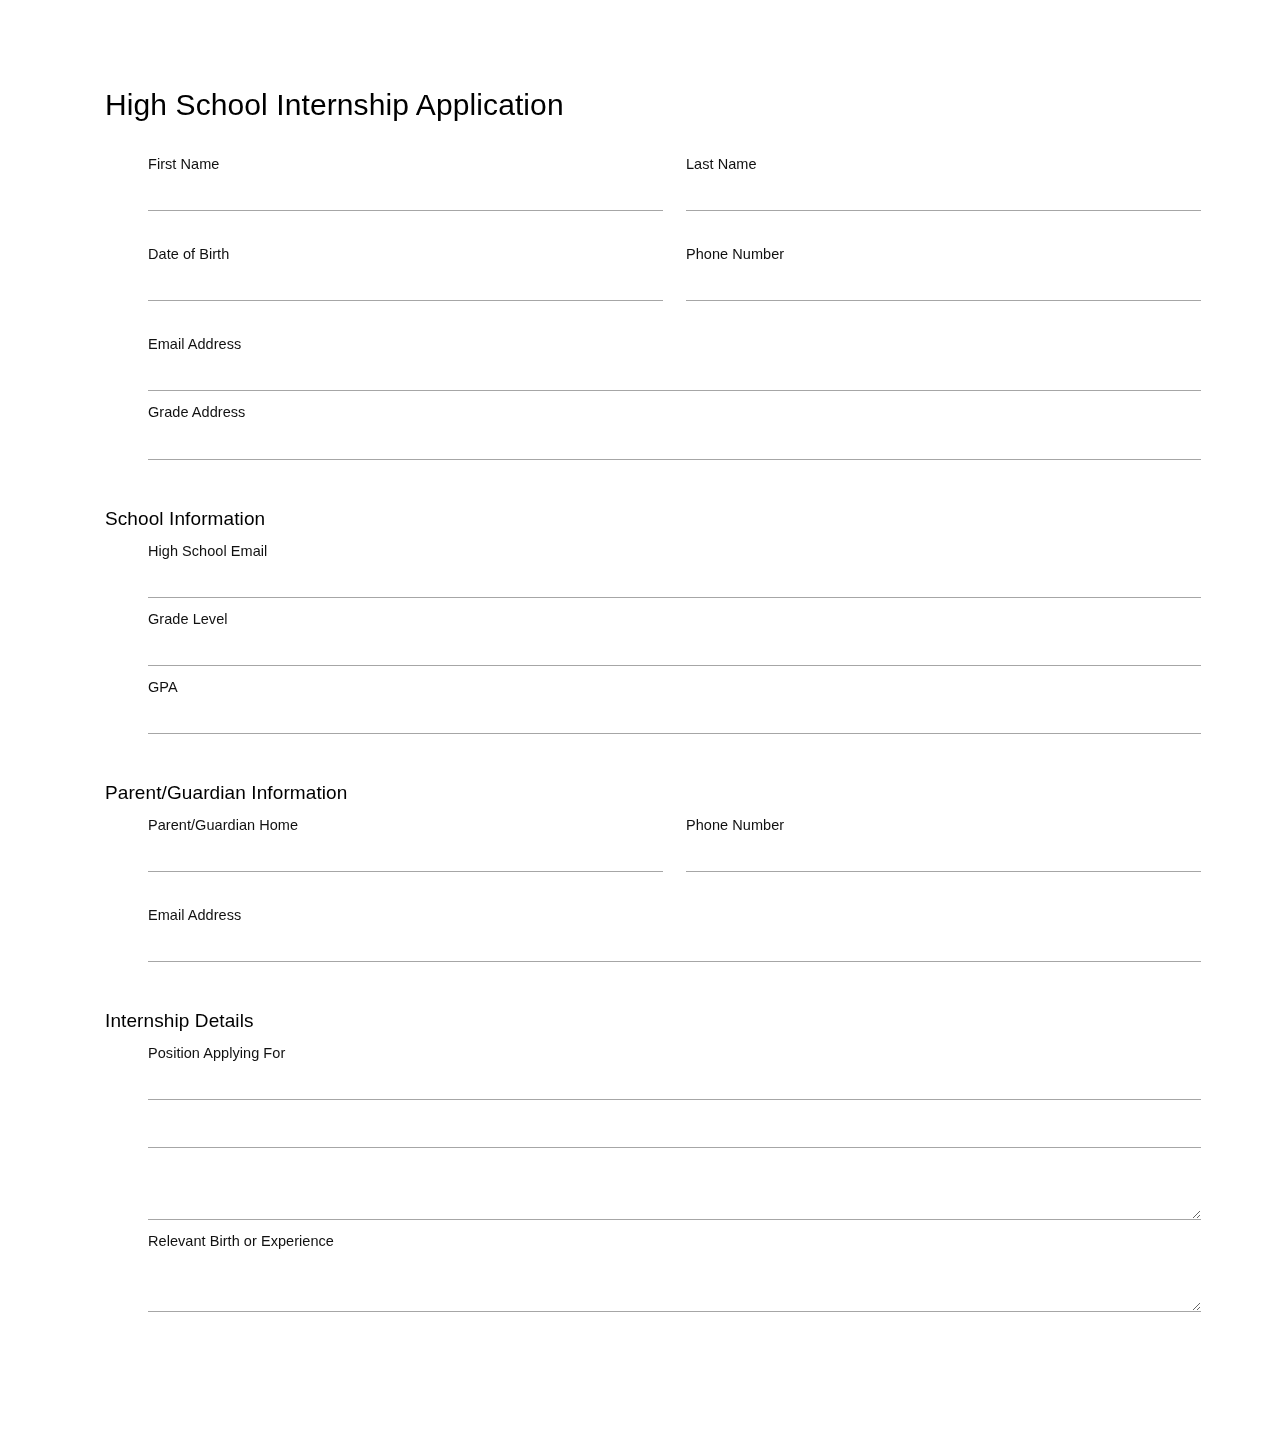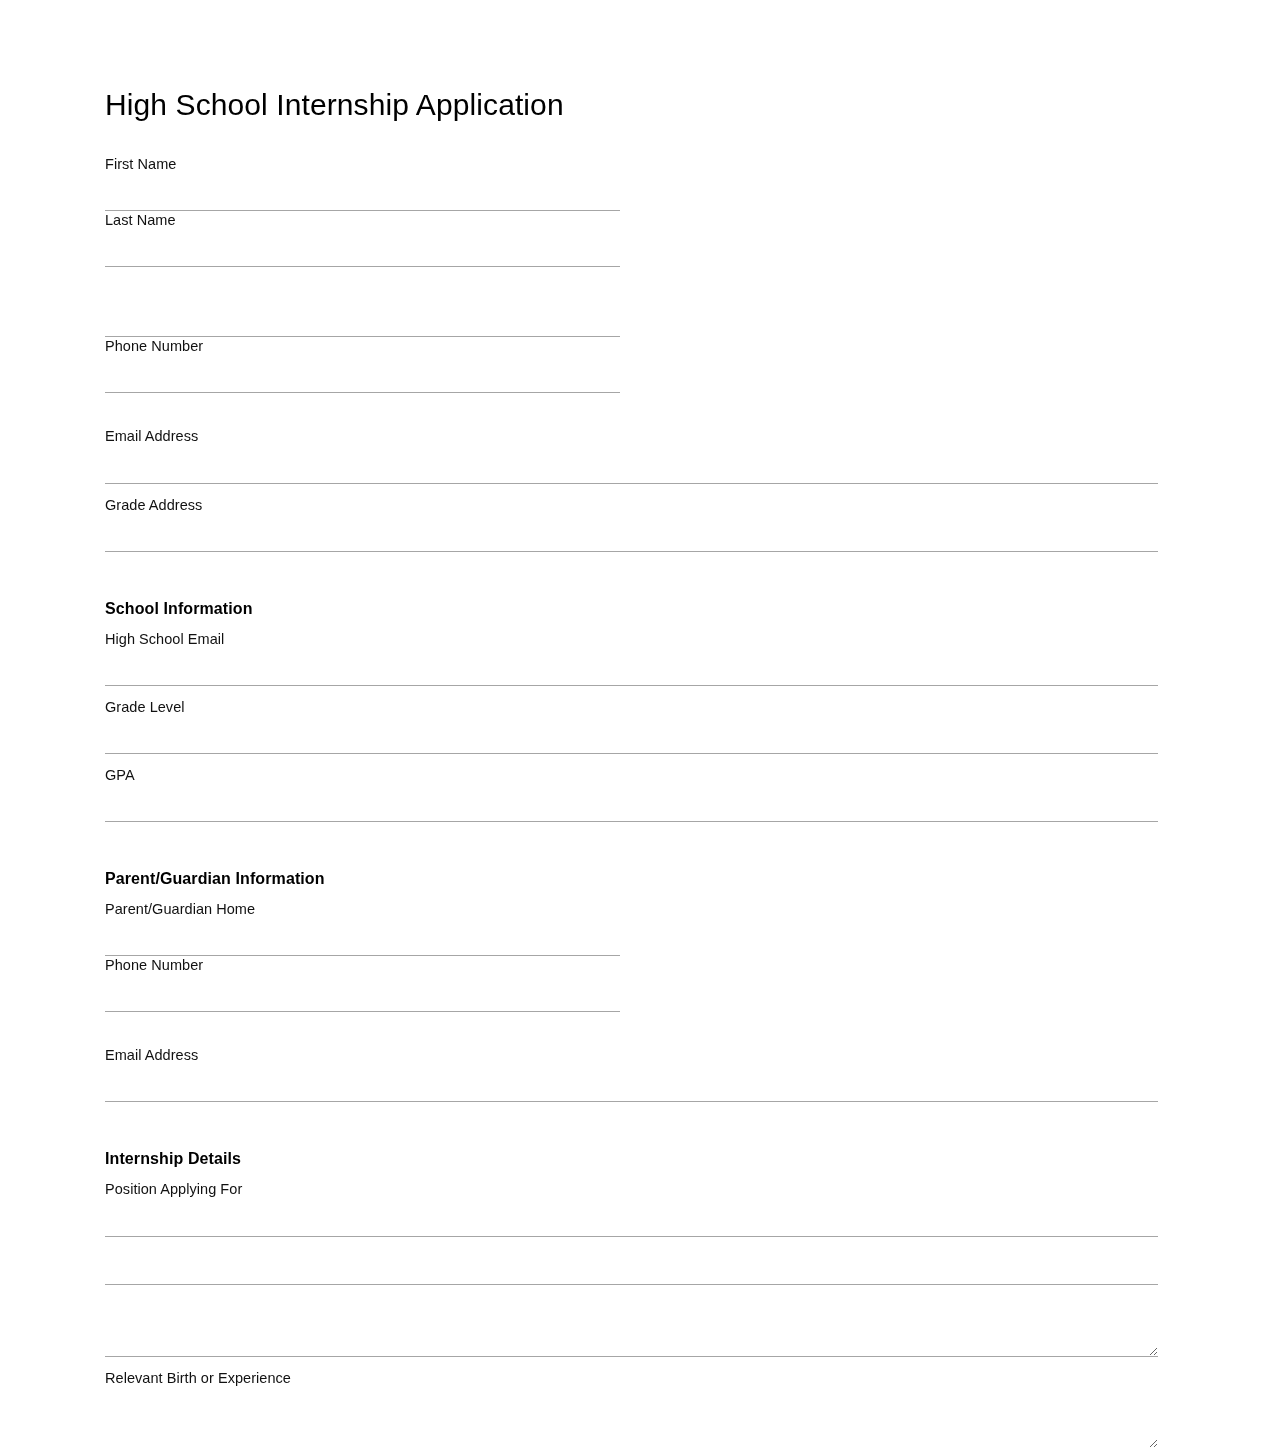--- a/index.html
+++ b/index.html
@@ -36,43 +36,44 @@
     font-weight: 400;
     line-height: 1.1;
     letter-spacing: 0.1px;
     color: #000000;
     margin: 0;
     padding-top: 84px;
     padding-bottom: 0;
   }
 
   .section-head {
-    font-size: 16px;
-    font-weight: 700;
+    font-size: 19px;
+    font-weight: 400;
     color: #000000;
     letter-spacing: 0.1px;
     margin: 0;
     padding: 0;
   }
 
   .field-label {
     font-size: 14.5px;
     font-weight: 400;
     color: #111111;
     letter-spacing: 0.05px;
     line-height: 1.25;
     white-space: nowrap;
   }
 
   
   .row {
     position: relative;
     display: flex;
-    flex-direction: column;
+    flex-direction: row;
     width: 100%;
+    margin-left: 43px;
   }
 
   .col {
     position: relative;
     box-sizing: border-box;
   }
 
   .col-half-left  { width: 515px; margin-right: 23px; }
   .col-half-right { width: 515px; }
   .col-full       { width: 1053px; }
@@ -117,20 +118,21 @@
         <div class="col col-half-right">
           <div class="field-label label-block">Last Name</div>
           <input type="text" class="underline ink-short" placeholder="" style="">
         </div>
       </div>
 
       <div class="gap-md"></div>
 
       <div class="row">
         <div class="col col-half-left">
+          <div class="field-label label-block">Date of Birth</div>
           <input type="text" class="underline ink-short" placeholder="" style="">
         </div>
         <div class="col col-half-right">
           <div class="field-label label-block">Phone Number</div>
           <input type="text" class="underline ink-short" placeholder="" style="">
         </div>
       </div>
 
       <div class="gap-md"></div>
 

